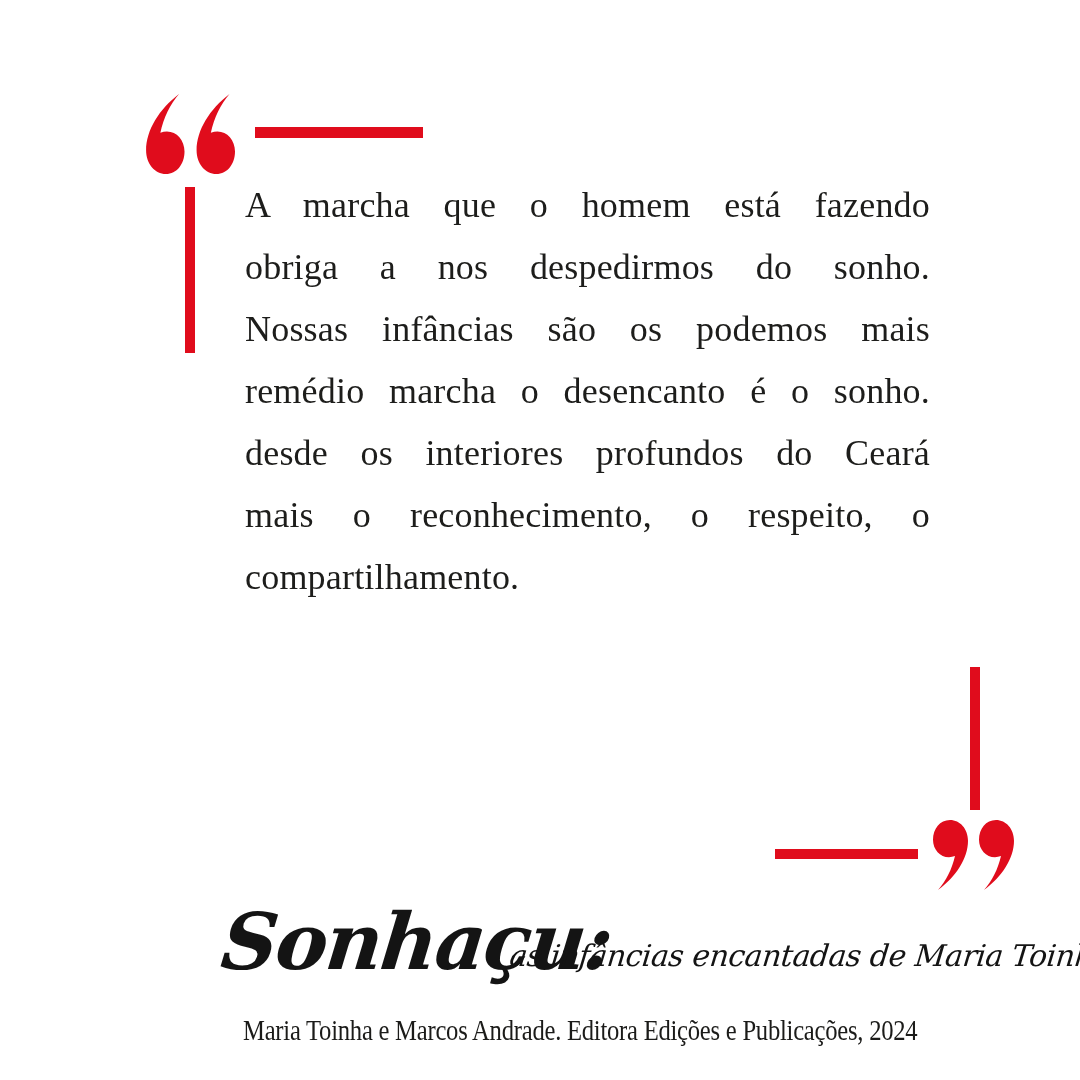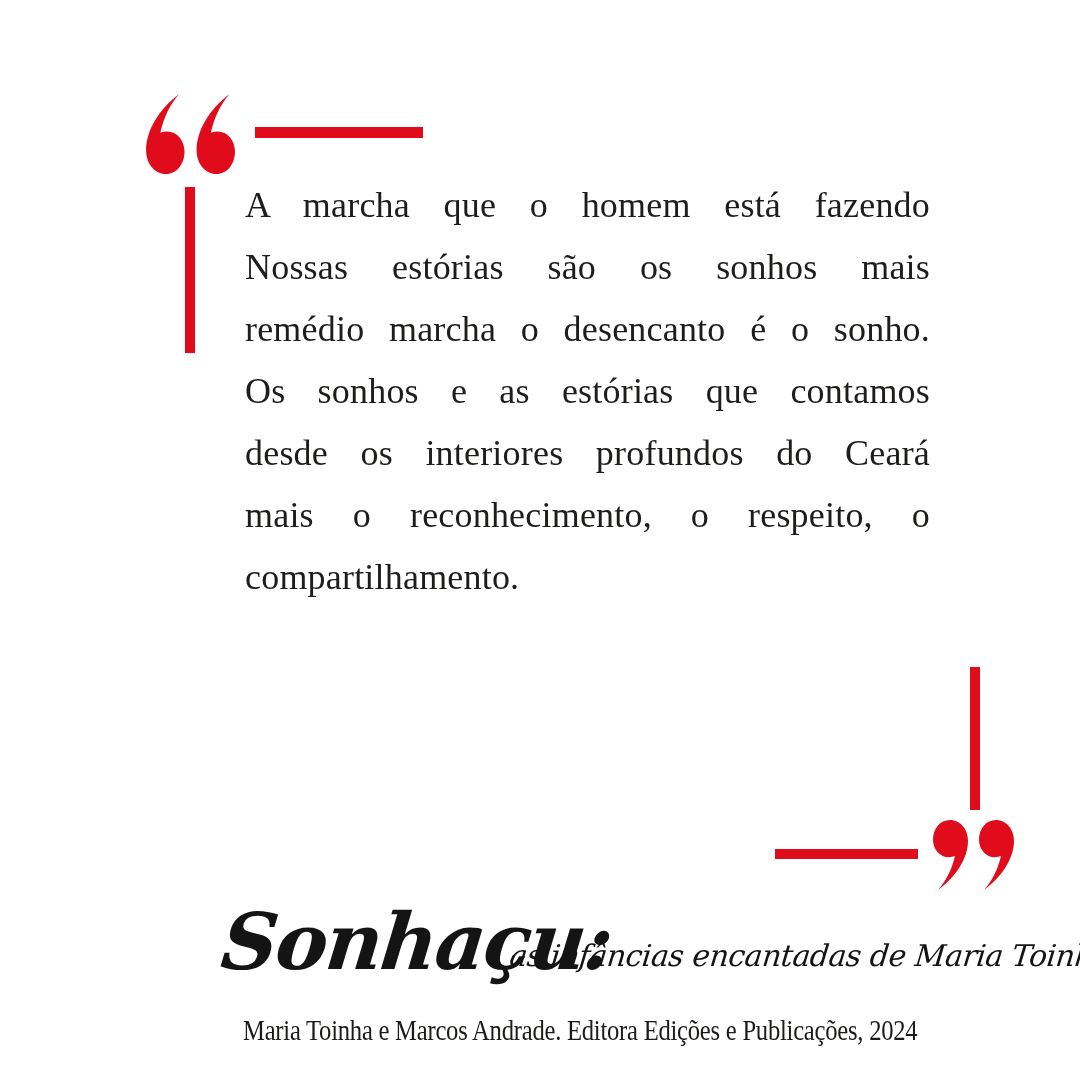--- a/index.html
+++ b/index.html
@@ -110,23 +110,23 @@
     <path transform="translate(46,0)" d="M31 0C13 12 1 29 1 45c0 11 8 19 18 19s17-8 17-18c0-9-7-16-16-16-2 0-4 .4-6 1C17 19 23 8 31 0Z"></path>
   </svg>
 
   <div class="rule rule-top"></div>
   <div class="rule bar-left"></div>
   <div class="rule bar-right"></div>
   <div class="rule rule-bottom"></div>
 
   <div class="quote-block">
     <div class="quote-line">A marcha que o homem está fazendo</div>
-    <div class="quote-line">Nossas estórias são os sonhos mais</div>
+    <div class="quote-line">obriga a nos despedirmos do sonho.</div>
+    <div class="quote-line">Nossas infâncias são os podemos mais</div>
     <div class="quote-line">remédio marcha o desencanto é o sonho.</div>
-    <div class="quote-line">Os sonhos e as estórias que contamos</div>
     <div class="quote-line">desde os interiores profundos do Ceará</div>
     <div class="quote-line">mais o reconhecimento, o respeito, o</div>
     <div class="quote-line last">compartilhamento.</div>
   </div>
 
   <svg class="close-quote quote-glyph" viewBox="0 0 82 64" preserveAspectRatio="none" aria-hidden="true">
     <g transform="rotate(180 41 32)">
       <path d="M31 0C13 12 1 29 1 45c0 11 8 19 18 19s17-8 17-18c0-9-7-16-16-16-2 0-4 .4-6 1C17 19 23 8 31 0Z"></path>
       <path transform="translate(46,0)" d="M31 0C13 12 1 29 1 45c0 11 8 19 18 19s17-8 17-18c0-9-7-16-16-16-2 0-4 .4-6 1C17 19 23 8 31 0Z"></path>
     </g>

